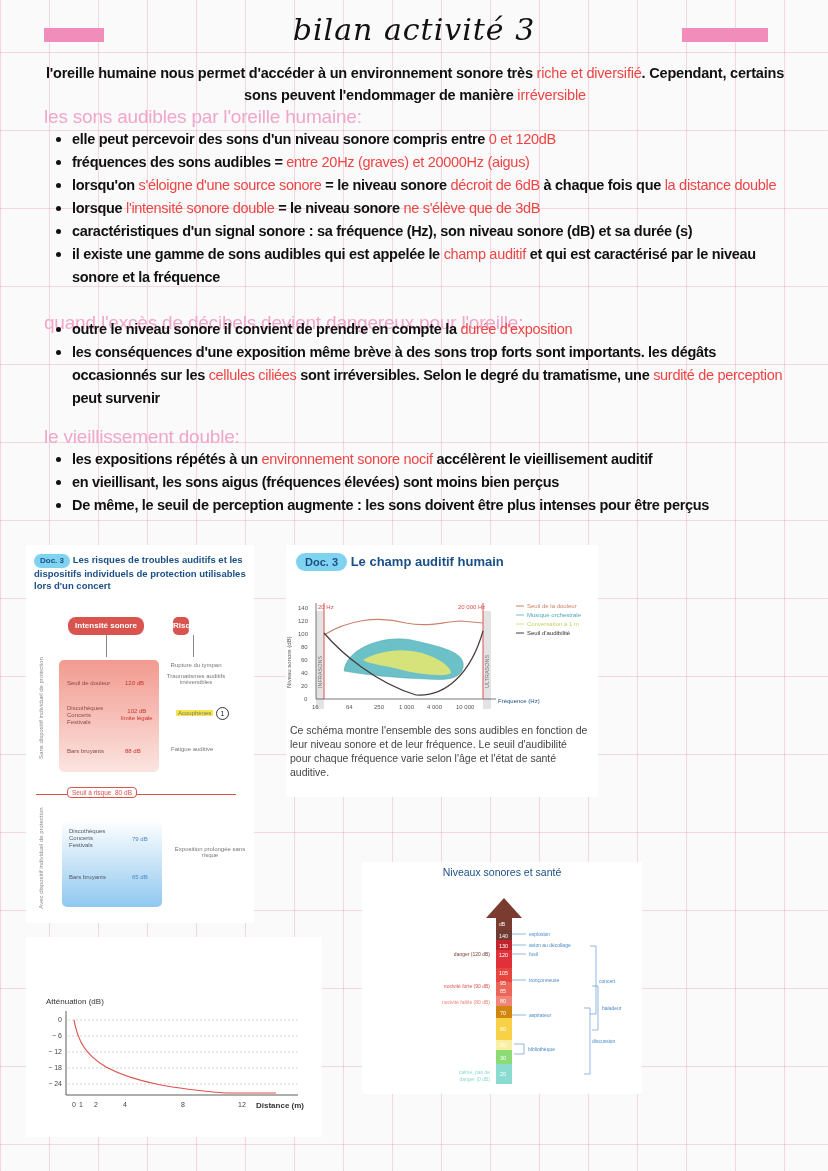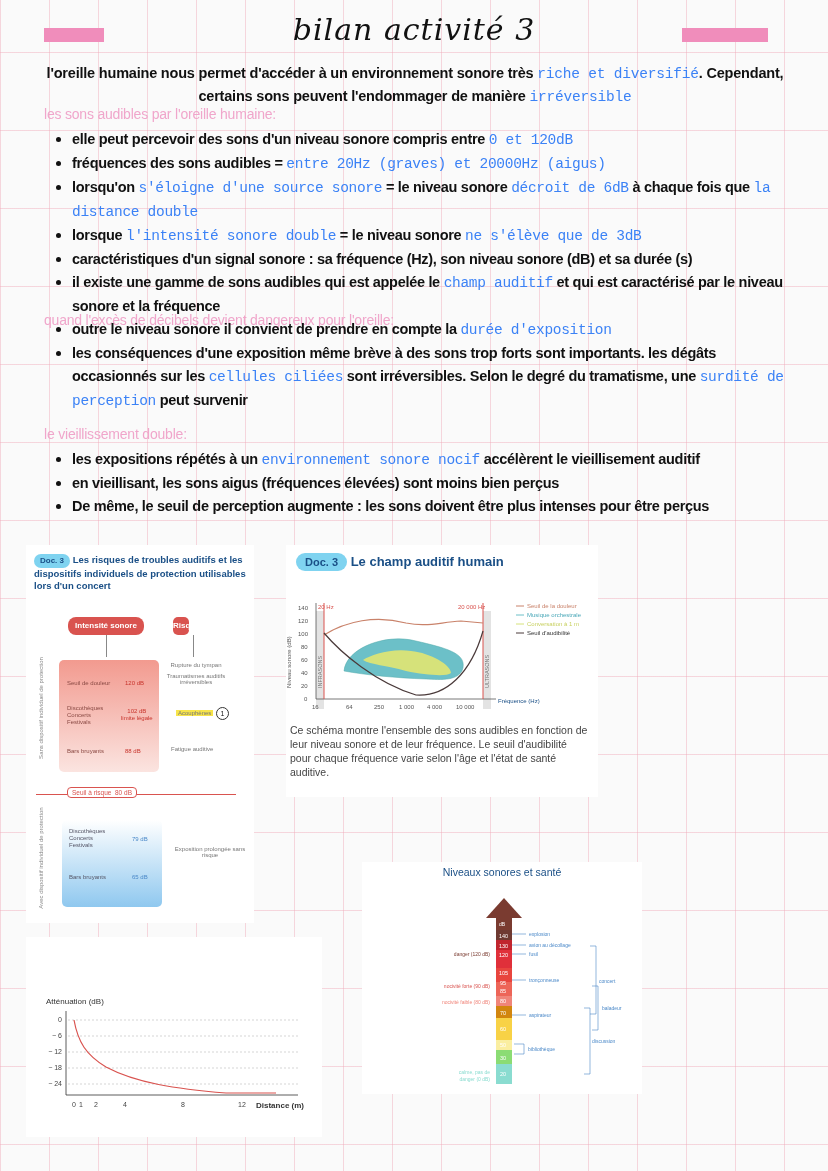--- a/index.html
+++ b/index.html
@@ -19,23 +19,23 @@
   .title {
     position: absolute; left: 0; width: 828px; top: 12px; text-align: center;
     font-family: "DejaVu Serif", serif; font-style: italic; font-size: 30px; letter-spacing: 1px;
     color: #111;
   }
   .intro {
     position: absolute; left: 40px; width: 750px; top: 62px; text-align: center;
     font-family: "Liberation Sans Narrow", "Liberation Sans", sans-serif;
     font-weight: bold; font-size: 14.5px; line-height: 22px; letter-spacing: -0.2px;
   }
-  .hl { color: #3b82f6; font-weight: normal; font-family: Liberation Mono, monospace; }
+  .hl { color: #ef4444; font-weight: normal; }
   .section-head {
-    position: absolute; left: 44px; font-size: 14px; color: #f0a6cb; letter-spacing: -0.2px;
+    position: absolute; left: 44px; font-size: 19px; color: #f0a6cb; letter-spacing: -0.2px;
   }
   ul.bullets {
     position: absolute; left: 52px; width: 740px; list-style: none;
     font-weight: bold; font-size: 14.5px; line-height: 23px; letter-spacing: -0.3px;
   }
   ul.bullets li { position: relative; padding-left: 20px; }
   ul.bullets li::before {
     content: ""; position: absolute; left: 4px; top: 9px; width: 5px; height: 5px; border-radius: 50%; background: #111;
   }
   .card { position: absolute; background: #fff; }

